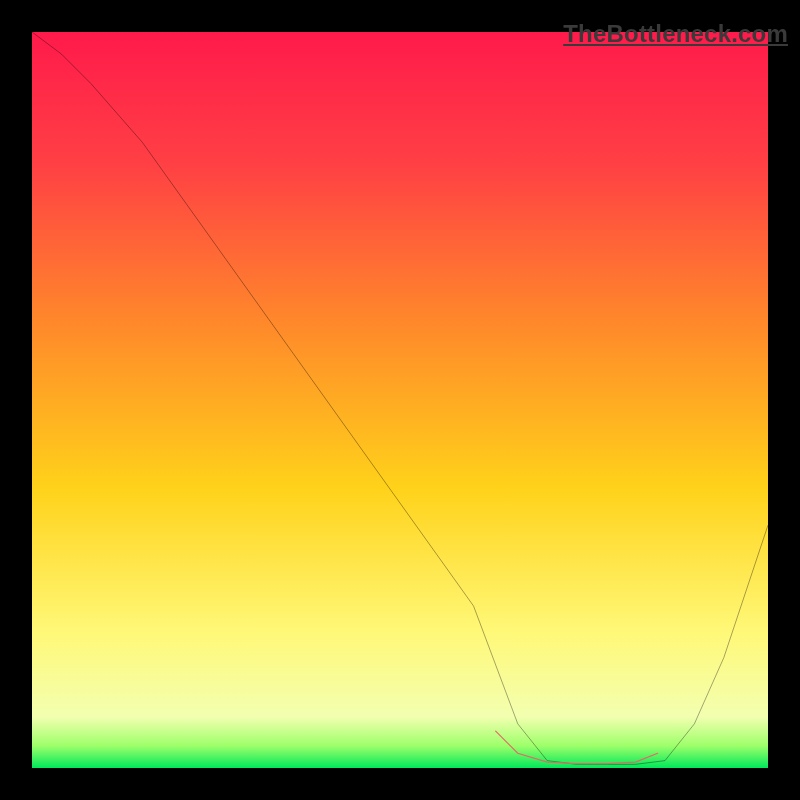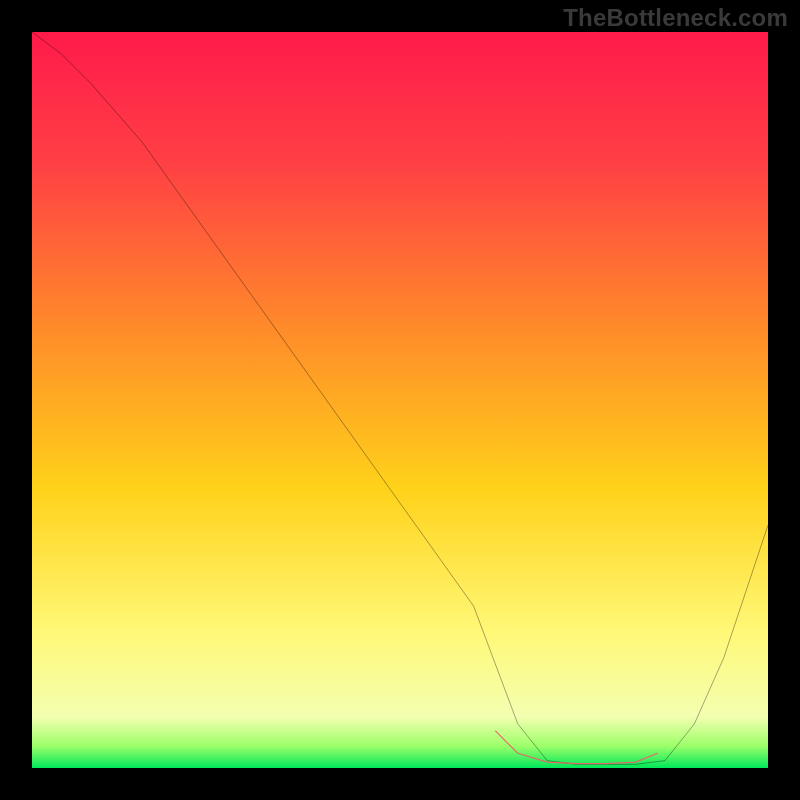--- a/index.html
+++ b/index.html
@@ -5,28 +5,29 @@
   * { margin: 0; padding: 0; box-sizing: border-box; }
   html, body { width: 800px; height: 800px; overflow: hidden; background: #000; }
   .frame {
     position: relative;
     width: 800px;
     height: 800px;
     background: #000;
   }
   .watermark {
     position: absolute;
-    top: 4px;
+    top: 20px;
     right: 12px;
     font-family: Arial, Helvetica, sans-serif;
     font-size: 24px;
     font-weight: bold;
     color: #3a3a3a;
     letter-spacing: 0.2px;
     z-index: 5;
+    text-decoration: underline;
   }
   .plot {
     position: absolute;
     left: 32px;
     top: 32px;
     width: 736px;
     height: 736px;
   }
   .gradient {
     position: absolute;

